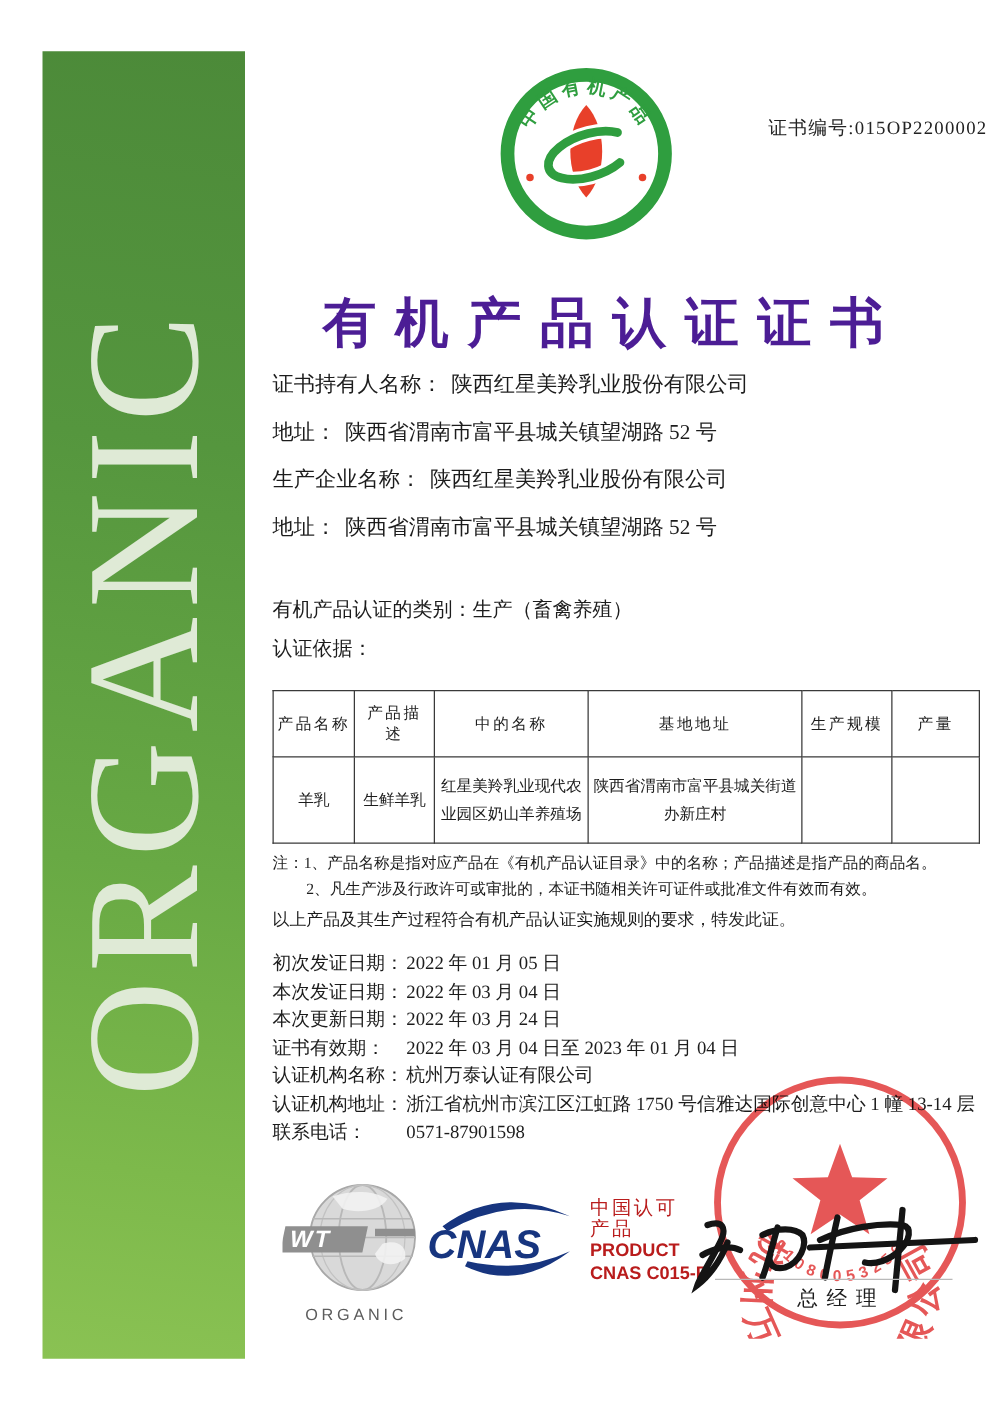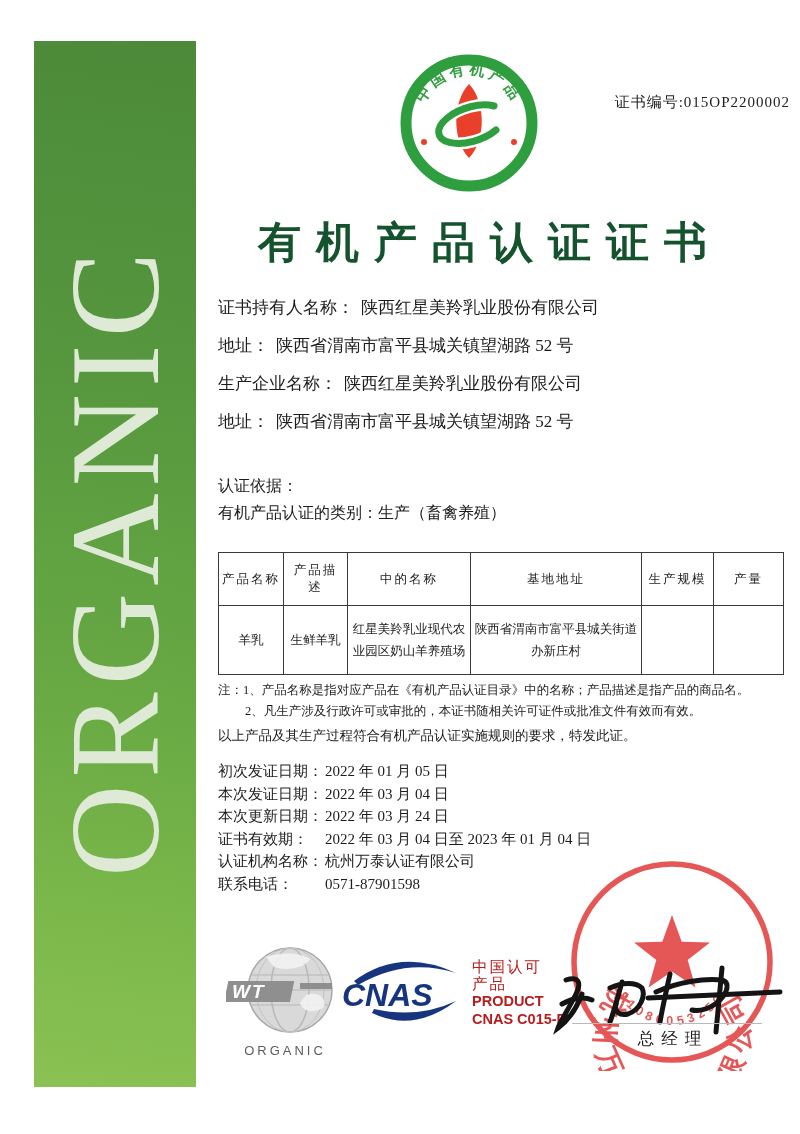--- a/index.html
+++ b/index.html
@@ -31,23 +31,23 @@
   .cert-no {
     position:absolute; top:93px; left:560px; width:230px;
     text-align:right; font-size:15px; letter-spacing:1px; color:#222;
   }
 
   
   .logo { position:absolute; left:400px; top:54px; width:138px; height:138px; }
 
   
   .title {
-    position:absolute; left:200px; top:214px; width:580px;
+    position:absolute; left:200px; top:230px; width:580px;
     text-align:center; font-size:43px; font-weight:bold;
-    letter-spacing:15px; color:#14532d;
+    letter-spacing:15px; color:#4c1d95;
   }
 
   
   .fields { position:absolute; left:218px; top:289px; width:570px; font-size:17px; }
   .fields .line { height:38px; line-height:38px; white-space:nowrap; }
   .fields .lbl { margin-right:7px; }
 
   .basis { position:absolute; left:218px; top:474px; width:570px; font-size:16px; }
   .basis .bline { height:24px; line-height:24px; white-space:nowrap; }
   .basis .cat-line { height:34px; line-height:30px; }
@@ -129,24 +129,24 @@
   </div>
   <div class="line">
     <span class="lbl">生产企业名称：</span><span>陕西红星美羚乳业股份有限公司</span>
   </div>
   <div class="line">
     <span class="lbl">地址：</span><span>陕西省渭南市富平县城关镇望湖路 52 号</span>
   </div>
 </div>
 
 <div class="basis">
-  <div class="bline">认证依据：</div>
   <div class="bline cat-line">
     <span>有机产品认证的类别：</span><span>生产（畜禽养殖）</span>
   </div>
+  <div class="bline">认证依据：</div>
 </div>
 
 <table class="scope">
   <colgroup>
     <col style="width:65px">
       <col style="width:64px">
       <col style="width:123px">
     <col style="width:171px">
       <col style="width:72px">
       <col style="width:70px">
@@ -187,20 +187,23 @@
   <div class="dline">
     <span class="dlbl">本次更新日期：</span><span>2022 年 03 月 24 日</span>
   </div>
   <div class="dline">
     <span class="dlbl">证书有效期：</span><span>2022 年 03 月 04 日至 2023 年 01 月 04 日</span>
   </div>
   <div class="dline">
     <span class="dlbl">认证机构名称：</span><span>杭州万泰认证有限公司</span>
   </div>
   <div class="dline">
+    <span class="dlbl">认证机构地址：</span><span>浙江省杭州市滨江区江虹路 1750 号信雅达国际创意中心 1 幢 13-14 层</span>
+  </div>
+  <div class="dline">
     <span class="dlbl">联系电话：</span><span>0571-87901598</span>
   </div>
 </div>
 
 <div class="wt-logo">
   <svg width="118" height="92" viewBox="0 0 118 92">
     <circle cx="64" cy="45" r="42" fill="#d9d9d9" stroke="#a8a8a8" stroke-width="1.5"></circle>
     <ellipse cx="64" cy="45" rx="19" ry="42" fill="none" stroke="#b8b8b8" stroke-width="1.5"></ellipse>
     <ellipse cx="64" cy="45" rx="34" ry="42" fill="none" stroke="#c2c2c2" stroke-width="1"></ellipse>
     <path d="M24,30 L104,30 M22,45 L106,45 M24,60 L104,60" stroke="#b8b8b8" stroke-width="1.2" fill="none"></path>

